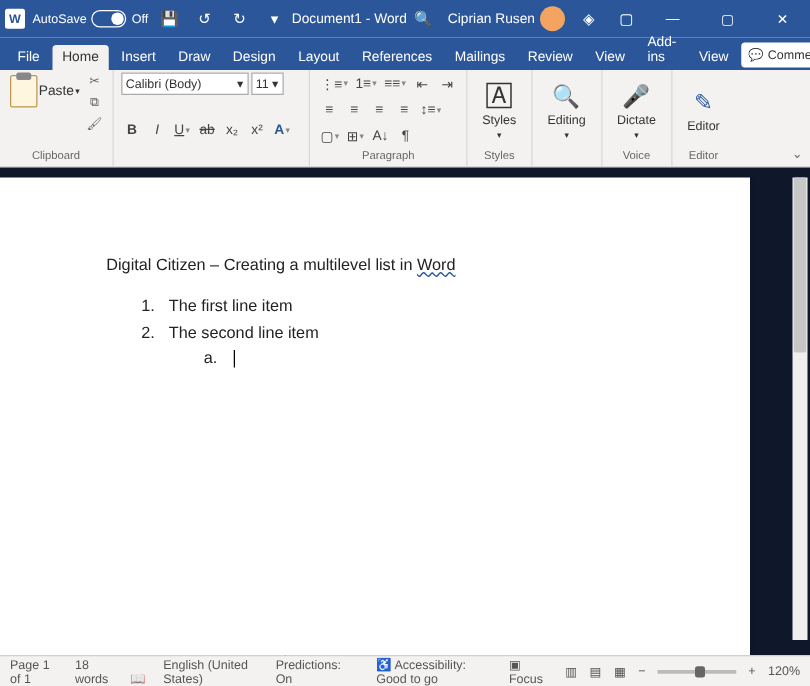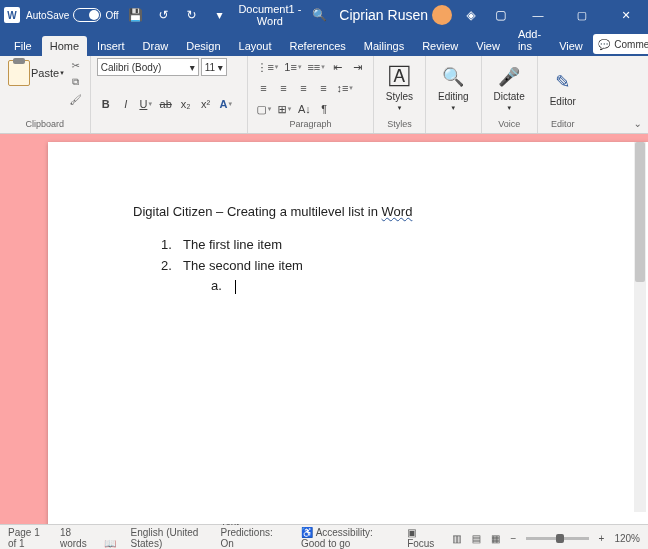--- a/index.html
+++ b/index.html
@@ -6,21 +6,21 @@
 body{width:648px;height:549px;background:#fff;overflow:hidden;font-size:11px;color:#333}
 .titlebar{height:30px;background:#2b579a;color:#fff;display:flex;align-items:center;padding:0 4px}
 .titlebar .tb-left{display:flex;align-items:center;gap:6px}
 .word-icon{width:16px;height:16px;background:#fff;border-radius:2px;display:flex;align-items:center;justify-content:center;color:#2b579a;font-weight:bold;font-size:10px}
 .autosave{display:flex;align-items:center;gap:4px;font-size:10px}
 .toggle{width:28px;height:14px;border:1px solid #fff;border-radius:7px;position:relative;display:inline-block}
 .toggle::after{content:"";position:absolute;right:1px;top:1px;width:10px;height:10px;background:#fff;border-radius:50%}
 .qat-btn{width:22px;height:22px;display:flex;align-items:center;justify-content:center;color:#fff;cursor:pointer;font-size:12px}
 .doc-title{flex:1;text-align:center;font-size:11px}
 .tb-right{display:flex;align-items:center;gap:8px}
-.user{display:flex;align-items:center;gap:4px;font-size:14px}
+.user{display:flex;align-items:center;gap:4px;font-size:11px}
 .avatar{width:20px;height:20px;border-radius:50%;background:#f4a460}
 .win-btn{width:36px;height:30px;display:flex;align-items:center;justify-content:center;color:#fff;cursor:pointer}
 .tabs{height:26px;background:#2b579a;display:flex;align-items:flex-end;padding:0 6px;gap:2px}
 .tab{padding:4px 8px;color:#fff;font-size:11px;cursor:pointer;border-radius:3px 3px 0 0}
 .tab.active{background:#f3f2f1;color:#333}
 .tab-right{margin-left:auto;display:flex;gap:4px;padding-bottom:2px}
 .pill{height:20px;padding:0 6px;border-radius:3px;display:flex;align-items:center;gap:3px;font-size:10px;cursor:pointer}
 .pill.light{background:#fff;color:#333}
 .ribbon{height:78px;background:#f3f2f1;border-bottom:1px solid #d0d0d0;display:flex;position:relative}
 .rgroup{border-right:1px solid #d8d8d8;padding:2px 6px;display:flex;flex-direction:column;justify-content:space-between;height:100%}
@@ -35,21 +35,21 @@
 .font-row{display:flex;gap:2px;align-items:center}
 .select{height:18px;border:1px solid #ababab;background:#fff;font-size:10px;padding:0 3px;display:flex;align-items:center;justify-content:space-between;cursor:pointer}
 .font-name{width:102px}.font-size{width:26px}
 .ibtn{min-width:18px;height:18px;display:flex;align-items:center;justify-content:center;font-size:11px;cursor:pointer;color:#444;padding:0 2px}
 .ibtn.dd::after{content:"▾";font-size:7px;margin-left:1px;color:#888}
 .para-body{display:flex;flex-direction:column;gap:3px}
 .big-btn{display:flex;flex-direction:column;align-items:center;justify-content:center;gap:2px;padding:2px 6px;cursor:pointer;height:60px}
 .big-btn .bicon{width:24px;height:24px;display:flex;align-items:center;justify-content:center;font-size:18px}
 .big-btn .blabel{font-size:10px}
 .chev{position:absolute;right:6px;bottom:4px;font-size:10px;color:#666;cursor:pointer}
-.canvas{height:390px;background:#fca5a5;position:relative;display:flex;justify-content:flex-end;padding-top:8px;overflow:hidden}
+.canvas{height:390px;background:#0f172a;position:relative;display:flex;justify-content:flex-start;padding-top:8px;overflow:hidden}
 .page{width:600px;height:760px;background:#fff;box-shadow:0 1px 4px rgba(0,0,0,.25);padding:60px 85px;font-size:13px;line-height:1.6;color:#222}
 .doc-heading{font-size:13px;margin-bottom:12px}
 .doc-heading .wavy{text-decoration:underline wavy #2b579a;text-decoration-thickness:1px}
 .list1{list-style:none;padding-left:28px}
 .list1 li{position:relative;padding-left:22px}
 .list1 li .num{position:absolute;left:0}
 .list2{list-style:none;padding-left:28px}
 .list2 li{position:relative;padding-left:22px}
 .list2 li .num{position:absolute;left:0}
 .cursor{display:inline-block;width:1px;height:14px;background:#000;vertical-align:middle;margin-left:2px}

